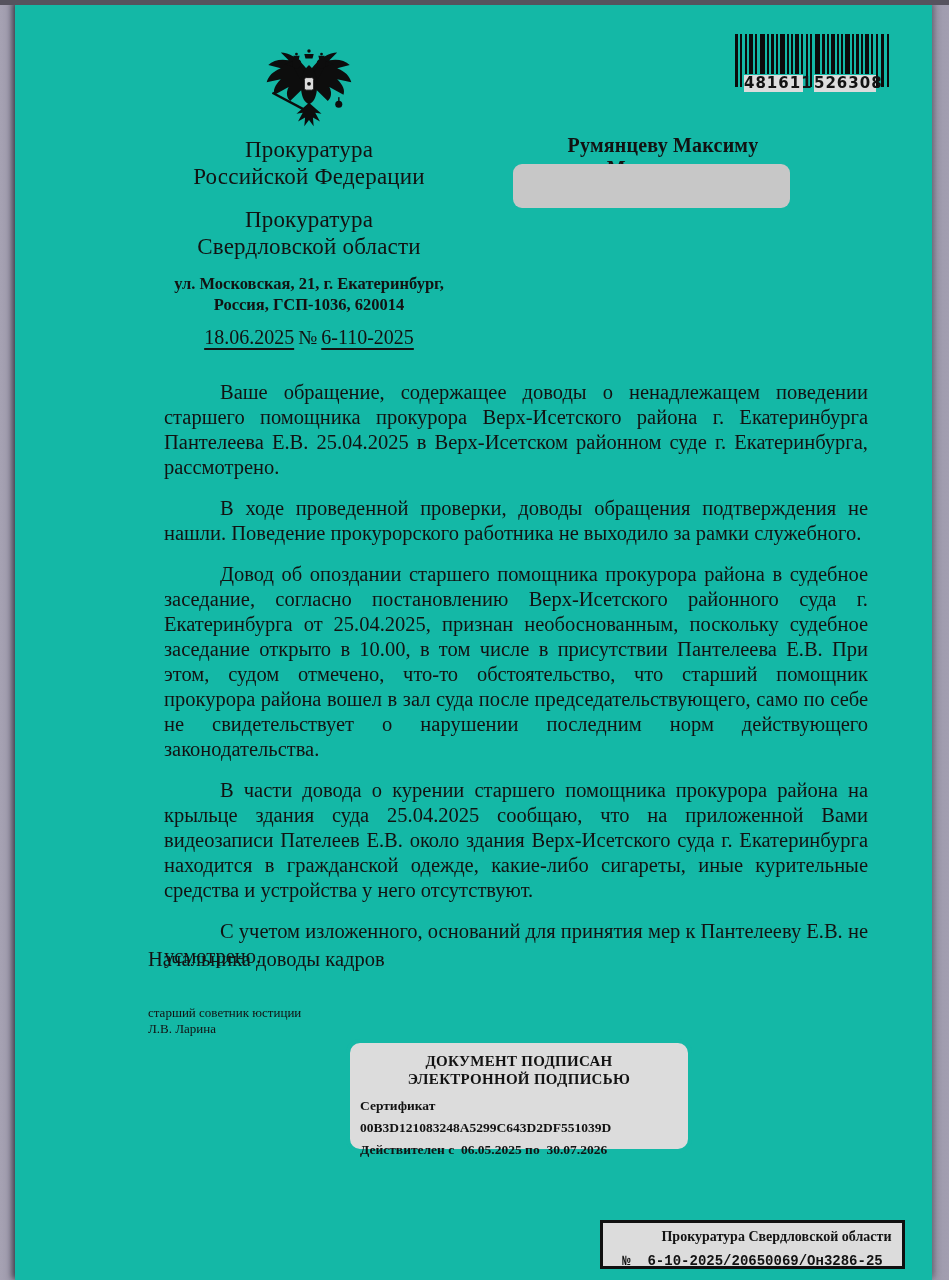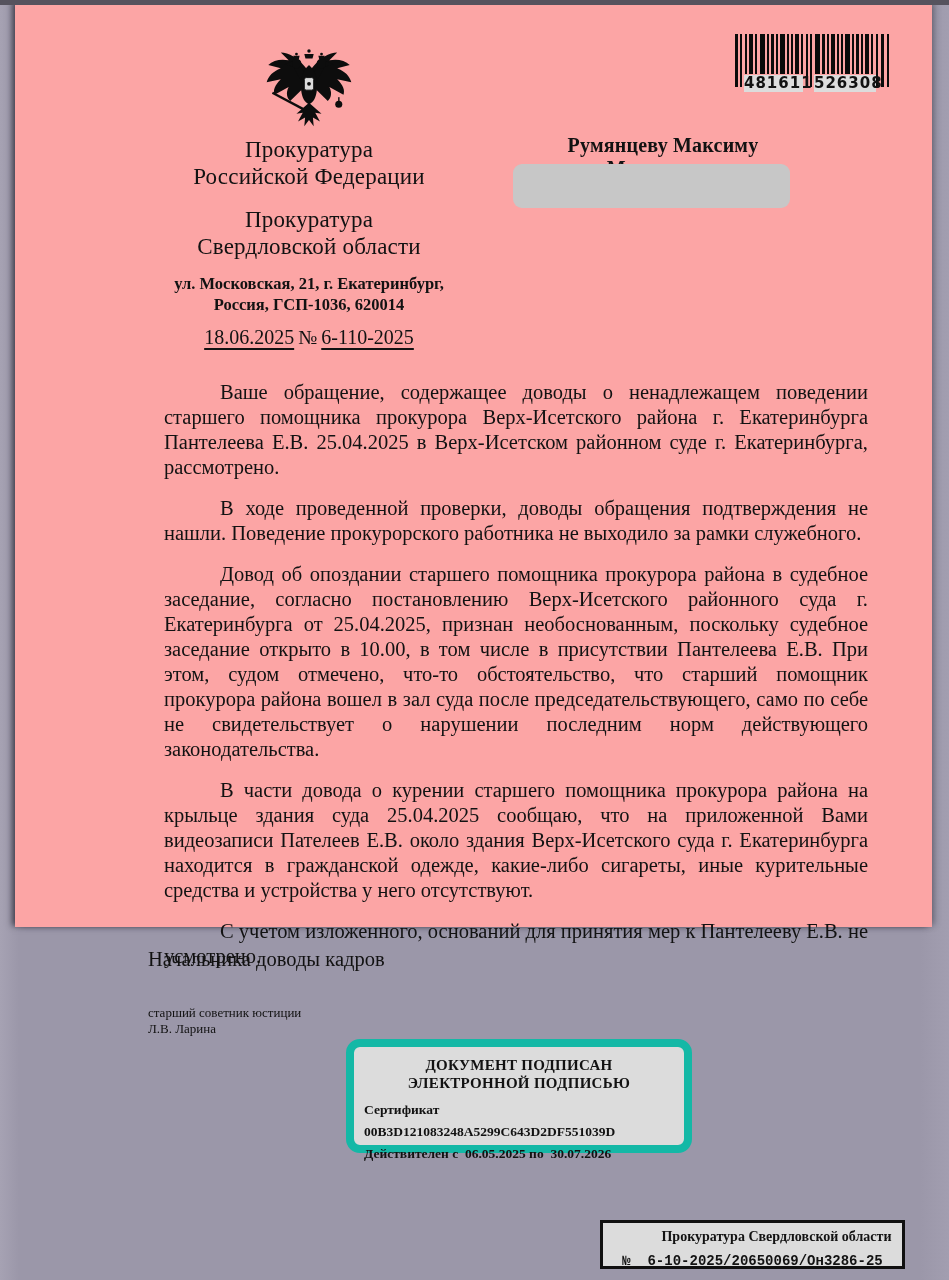--- a/index.html
+++ b/index.html
@@ -9,22 +9,22 @@
     background: linear-gradient(90deg, #a6a2b3 0%, #9b97a9 2%, #9b97a9 97%, #a29eb0 100%);
     font-family: "Liberation Serif", "DejaVu Serif", serif;
     color: #121212;
   }
   .topstrip {
     position: absolute; top: 0; left: 0; width: 100%; height: 5px;
     background: #56535e; z-index: 6;
   }
   .page {
     position: absolute; left: 15px; top: 0;
-    width: 917px; height: 927px;
-    background: #fca5a5;
+    width: 917px; height: 1280px;
+    background: #14b8a6;
     box-shadow: -4px 0 6px -1px rgba(28,28,40,.7), 4px 0 7px -2px rgba(28,28,40,.45);
     border-top: 4px solid #5a5762;
     box-sizing: border-box;
     z-index: 2;
   }
 
   
   .barcode { position: absolute; left: 720px; top: 30px; width: 160px; height: 58px; }
   .barcode svg { display: block; }
   .bc-digits {
@@ -67,21 +67,21 @@
   
   .sig-line1 { position: absolute; left: 133px; top: 944px; font-size: 20.5px; }
   .sig-row {
     position: absolute; left: 133px; top: 1001px; width: 736px;
     display: flex; justify-content: space-between; font-size: 13px; flex-direction: column;
   }
 
   
   .esign-stamp {
     position: absolute; left: 331px; top: 1035px; width: 346px; height: 114px;
-    border: 8px solid #14b8a6; border-radius: 14px; box-sizing: border-box;
+    border: 4px solid #14b8a6; border-radius: 14px; box-sizing: border-box;
     background: #dcdcdc;
   }
   .esign-title {
     margin-top: 9px; text-align: center;
     font-size: 15px; line-height: 18px; font-weight: bold; letter-spacing: .3px;
   }
   .esign-details { margin: 7px 0 0 10px; font-size: 13.5px; font-weight: bold; }
   .esign-details div { line-height: 22px; white-space: pre-wrap; }
 
   

